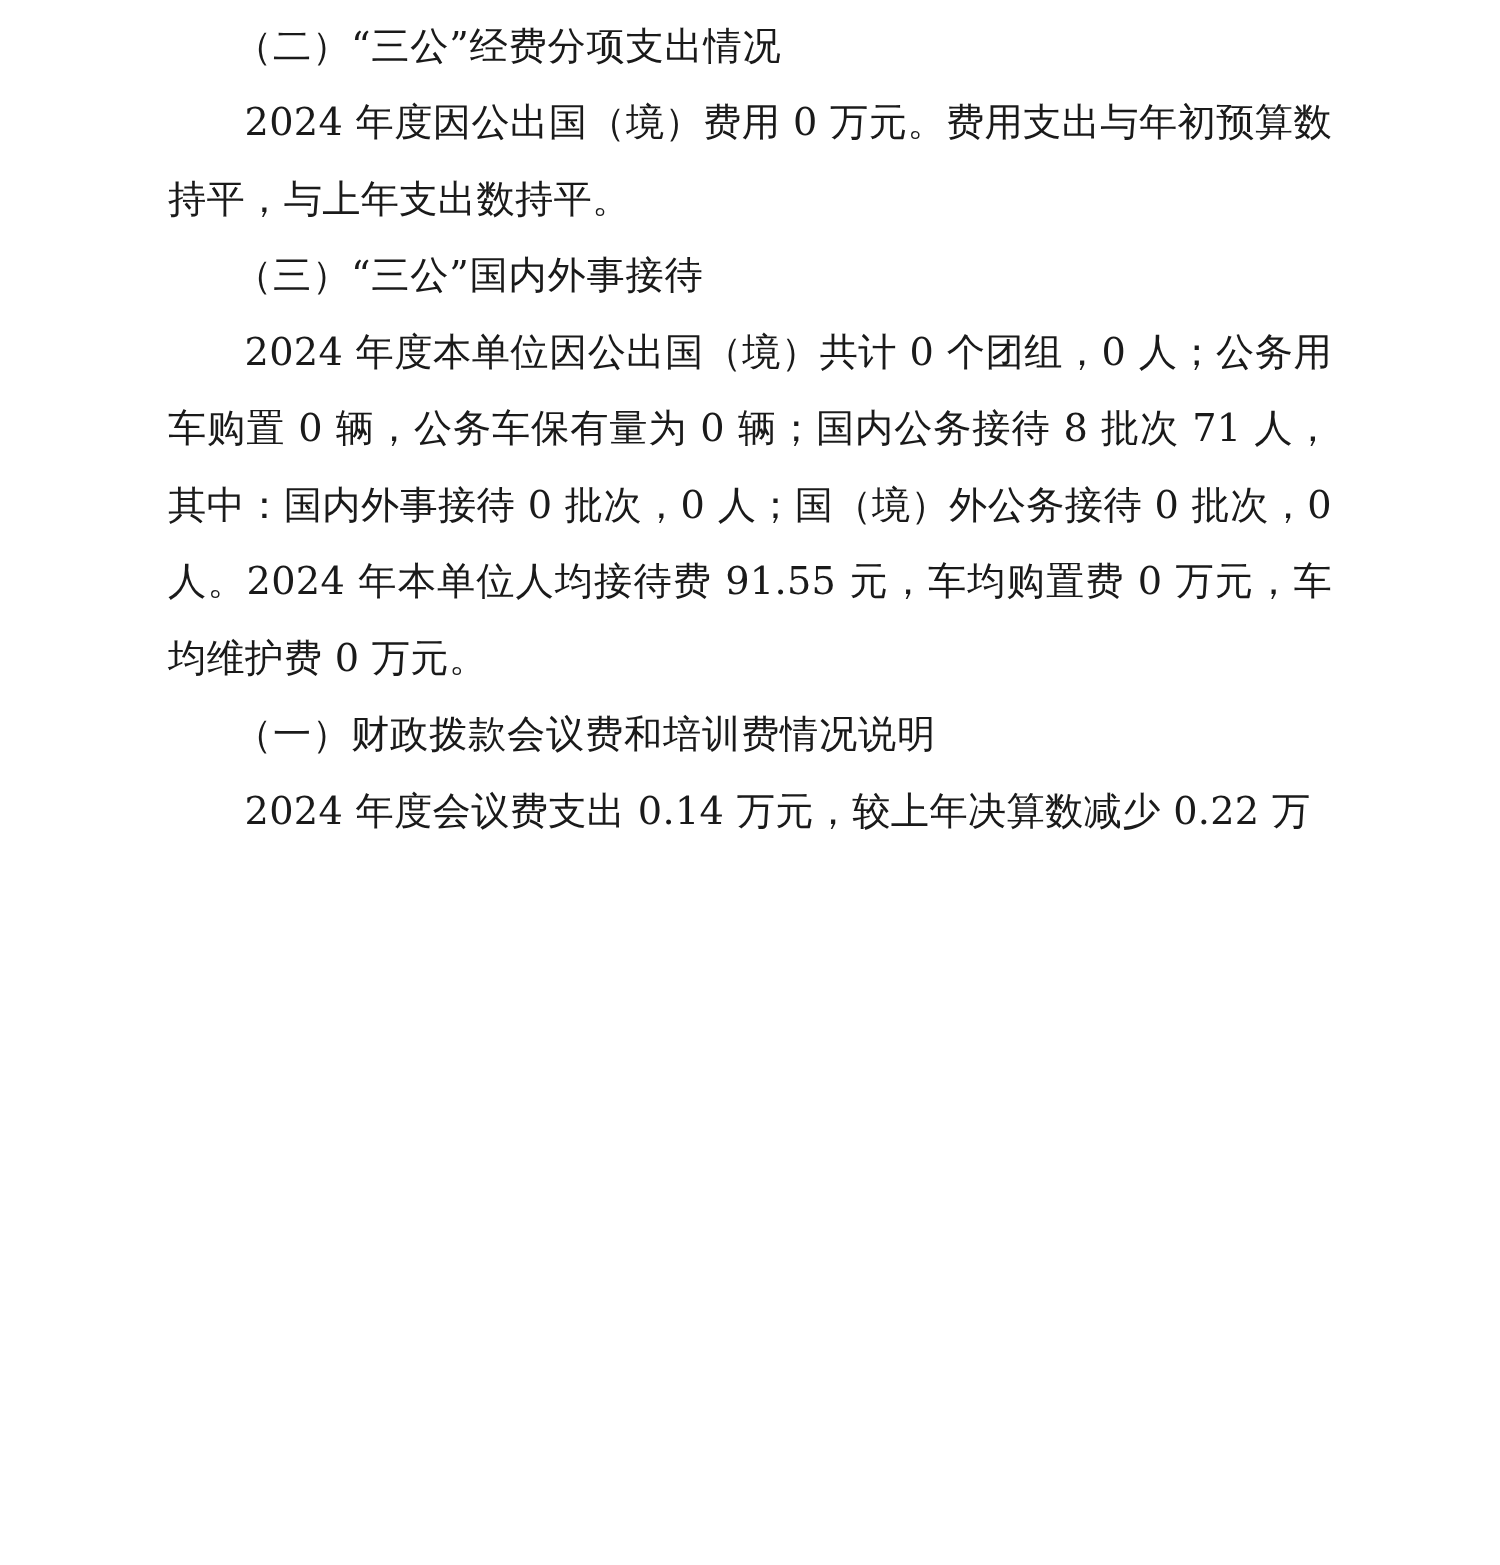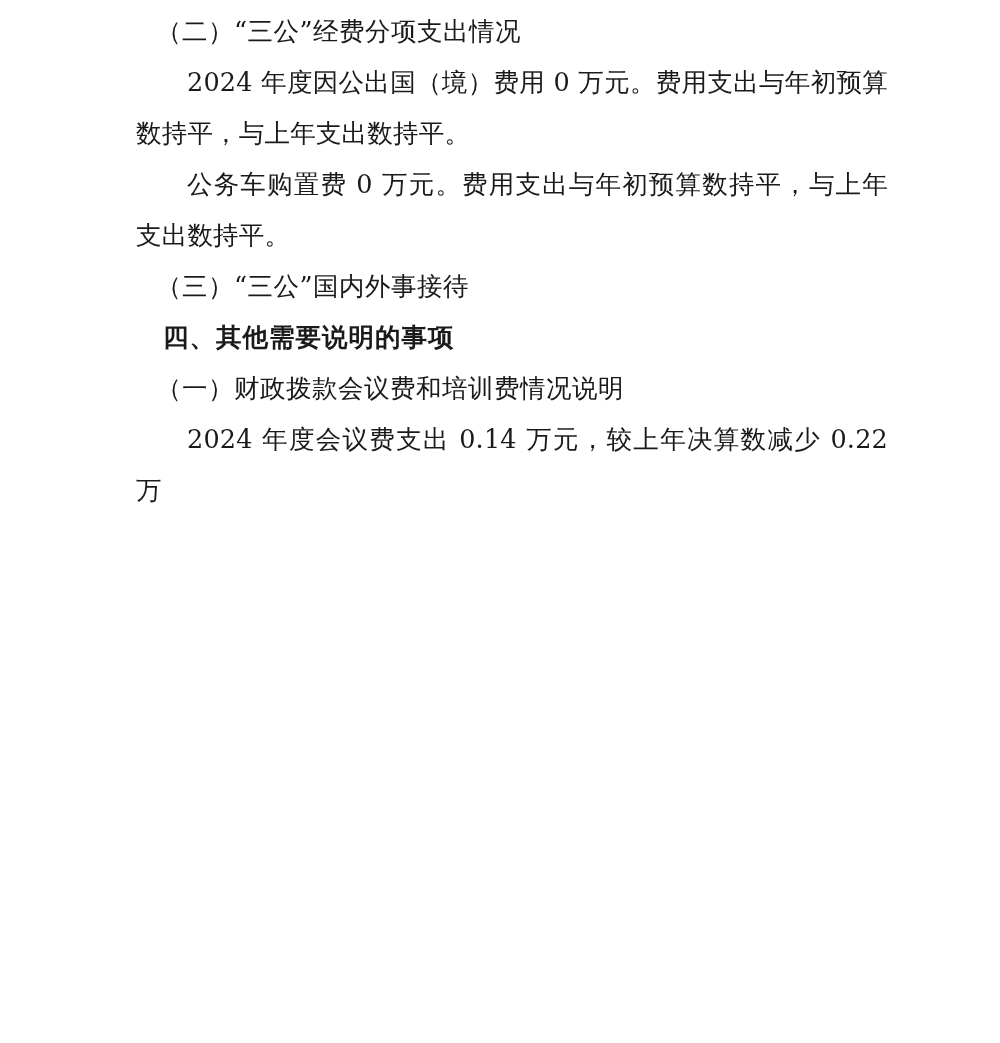--- a/index.html
+++ b/index.html
@@ -25,21 +25,20 @@
     font-size: 25.5px;
     line-height: 51px;
     text-align: justify;
     text-justify: inter-ideograph;
     margin: 0;
     letter-spacing: 0.2px;
     font-family: "DejaVu Serif", "Liberation Serif", serif;
   }
   .indent {
     text-indent: 51px;
-    margin-left: 24px;
   }
   .heading {
     font-size: 25.5px;
     line-height: 51px;
     margin: 0;
     font-weight: bold;
     text-indent: 51px;
     font-family: "DejaVu Sans", "Liberation Sans", sans-serif;
     letter-spacing: 1px;
   }
@@ -54,26 +53,25 @@
 </style>
 </head>
 <body>
 
 <div class="page">
 
   <div class="subheading">（二）“三公”经费分项支出情况</div>
 
   <p class="para indent">2024 年度因公出国（境）费用 0 万元。费用支出与年初预算数持平，与上年支出数持平。</p>
 
-  <p class="para indent">公务车购置费 0 万元。费用支出与年初预算数持平，与上年支出数持平。</p>
 
 
 
   <div class="subheading">（三）“三公”国内外事接待</div>
 
+  <p class="para indent">2024 年度本单位因公出国（境）共计 0 个团组，0 人；公务用车购置 0 辆，公务车保有量为 0 辆；国内公务接待 8 批次 71 人，其中：国内外事接待 0 批次，0 人；国（境）外公务接待 0 批次，0 人。2024 年本单位人均接待费 91.55 元，车均购置费 0 万元，车均维护费 0 万元。</p>
 
-  <div class="heading">四、其他需要说明的事项</div>
 
   <div class="subheading">（一）财政拨款会议费和培训费情况说明</div>
 
   <p class="para indent">2024 年度会议费支出 0.14 万元，较上年决算数减少 0.22 万</p>
 
 </div>
 
 </body></html>

